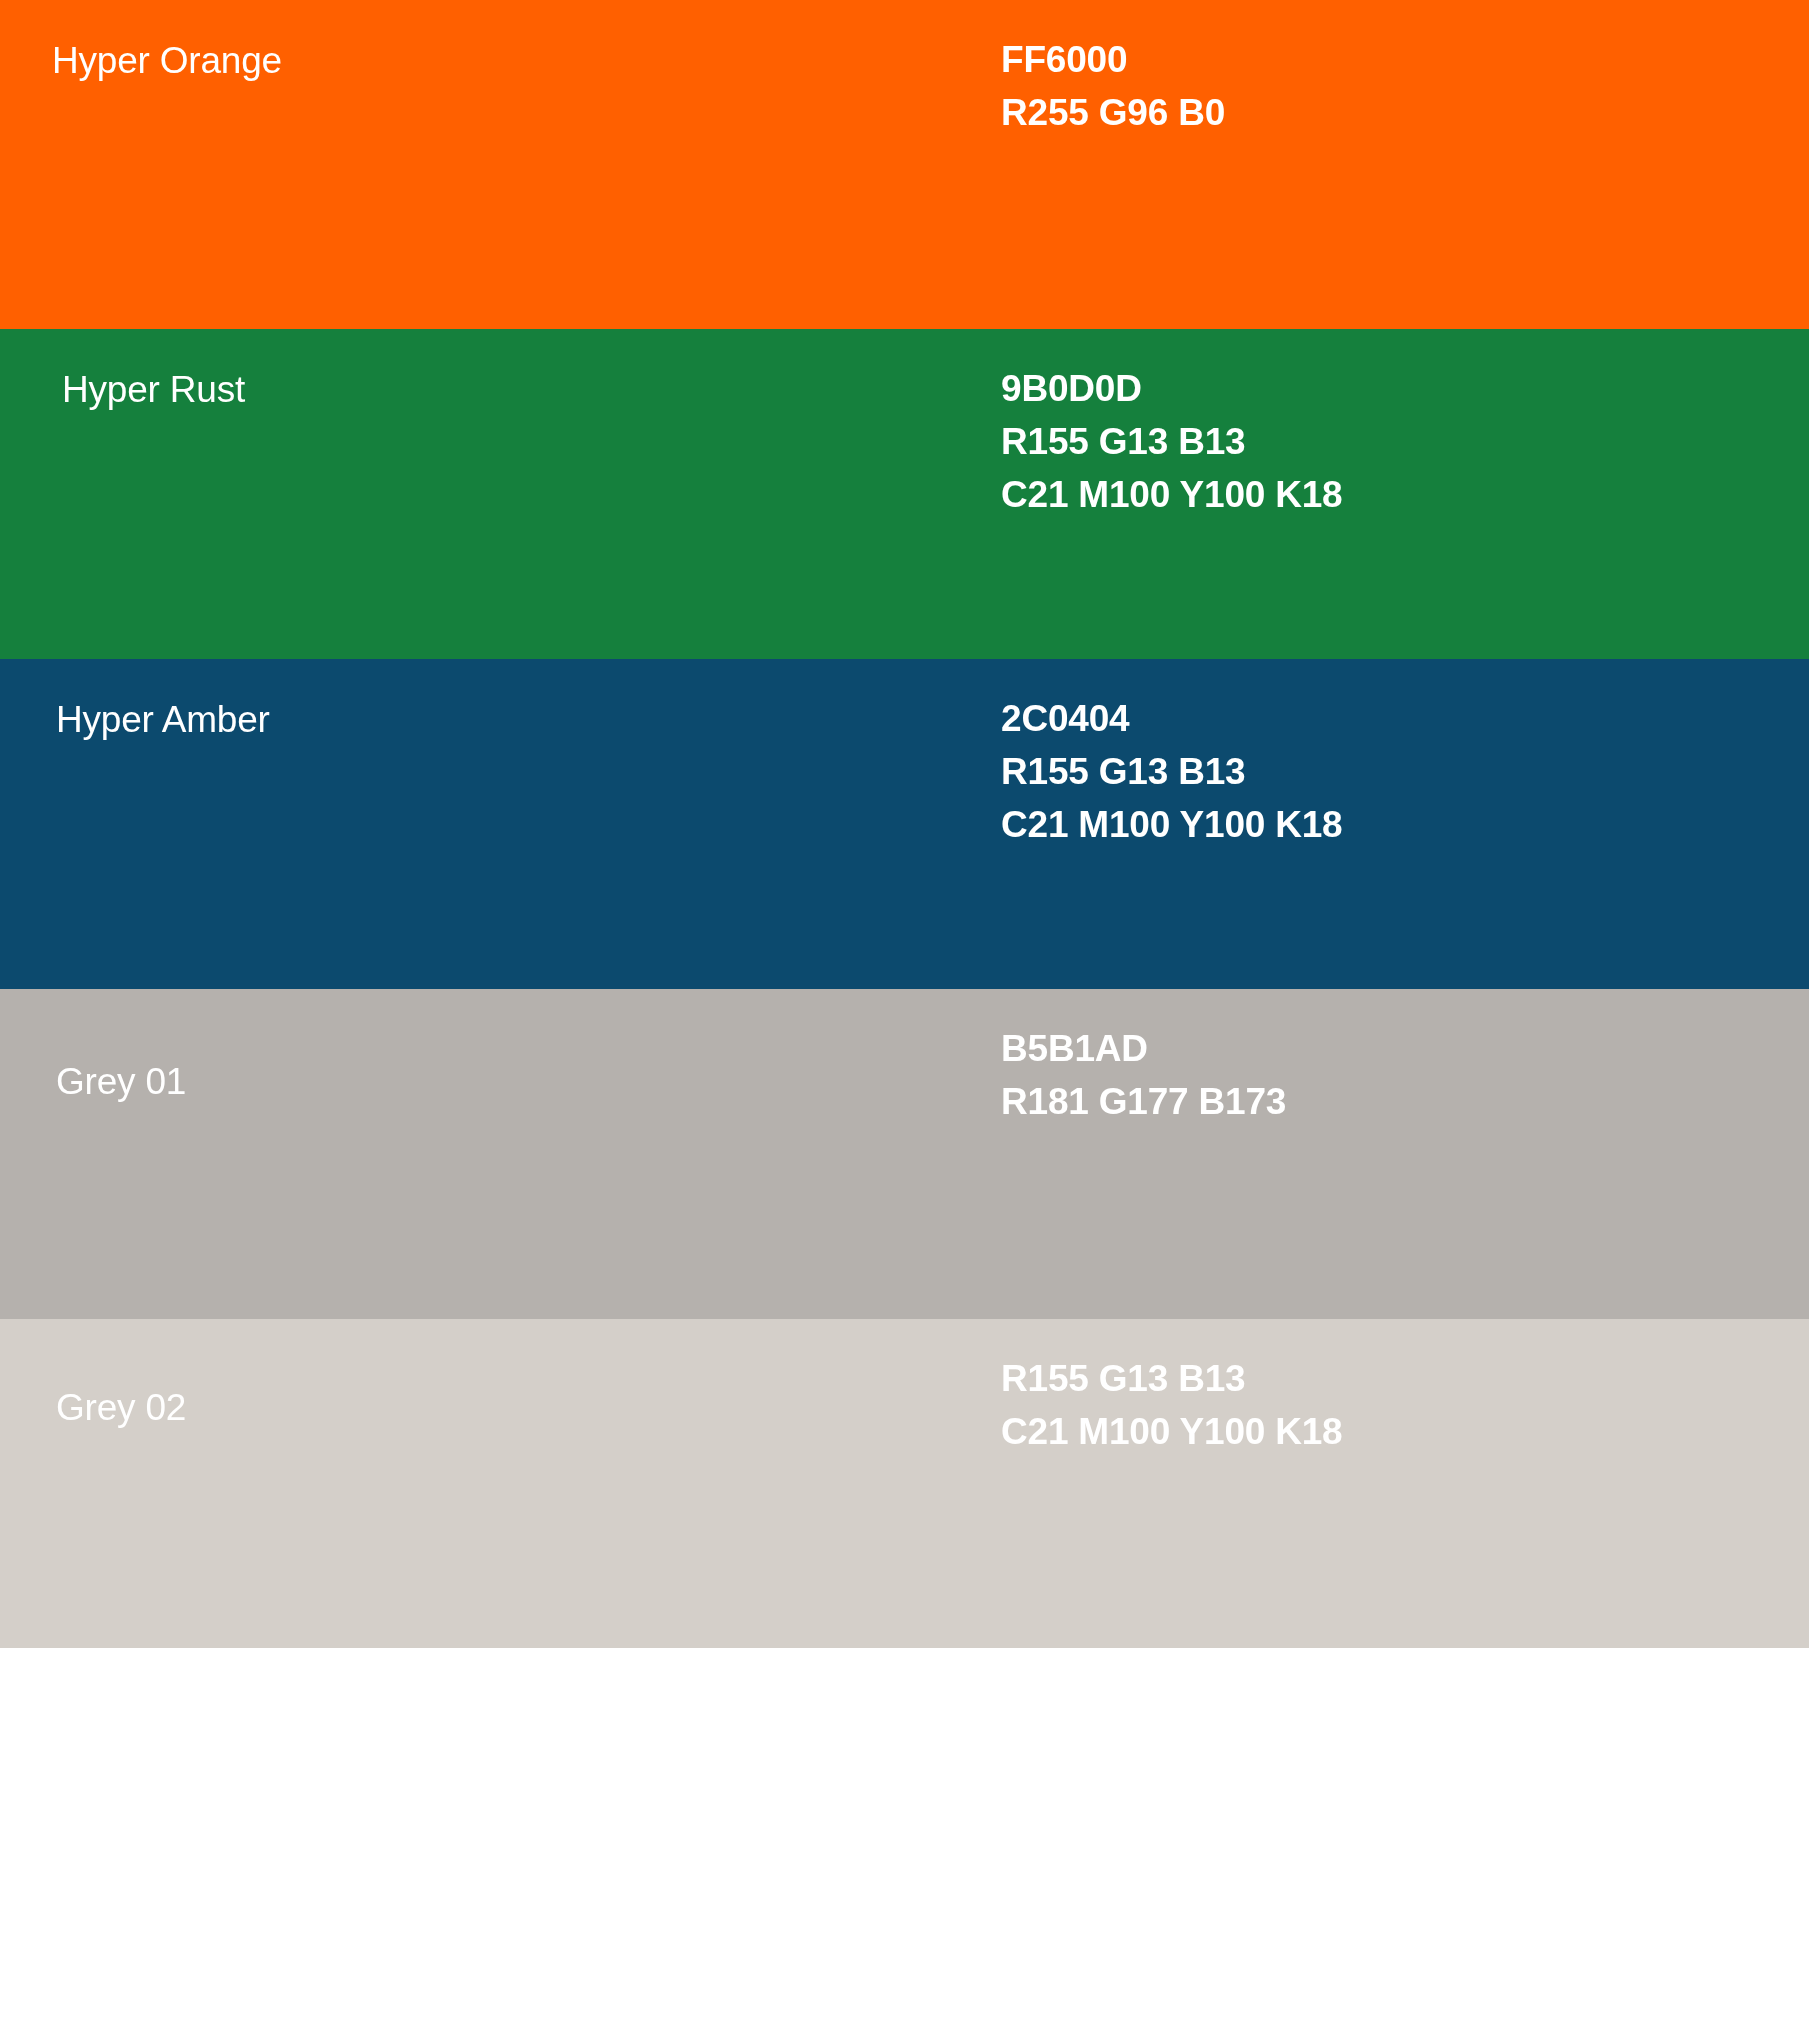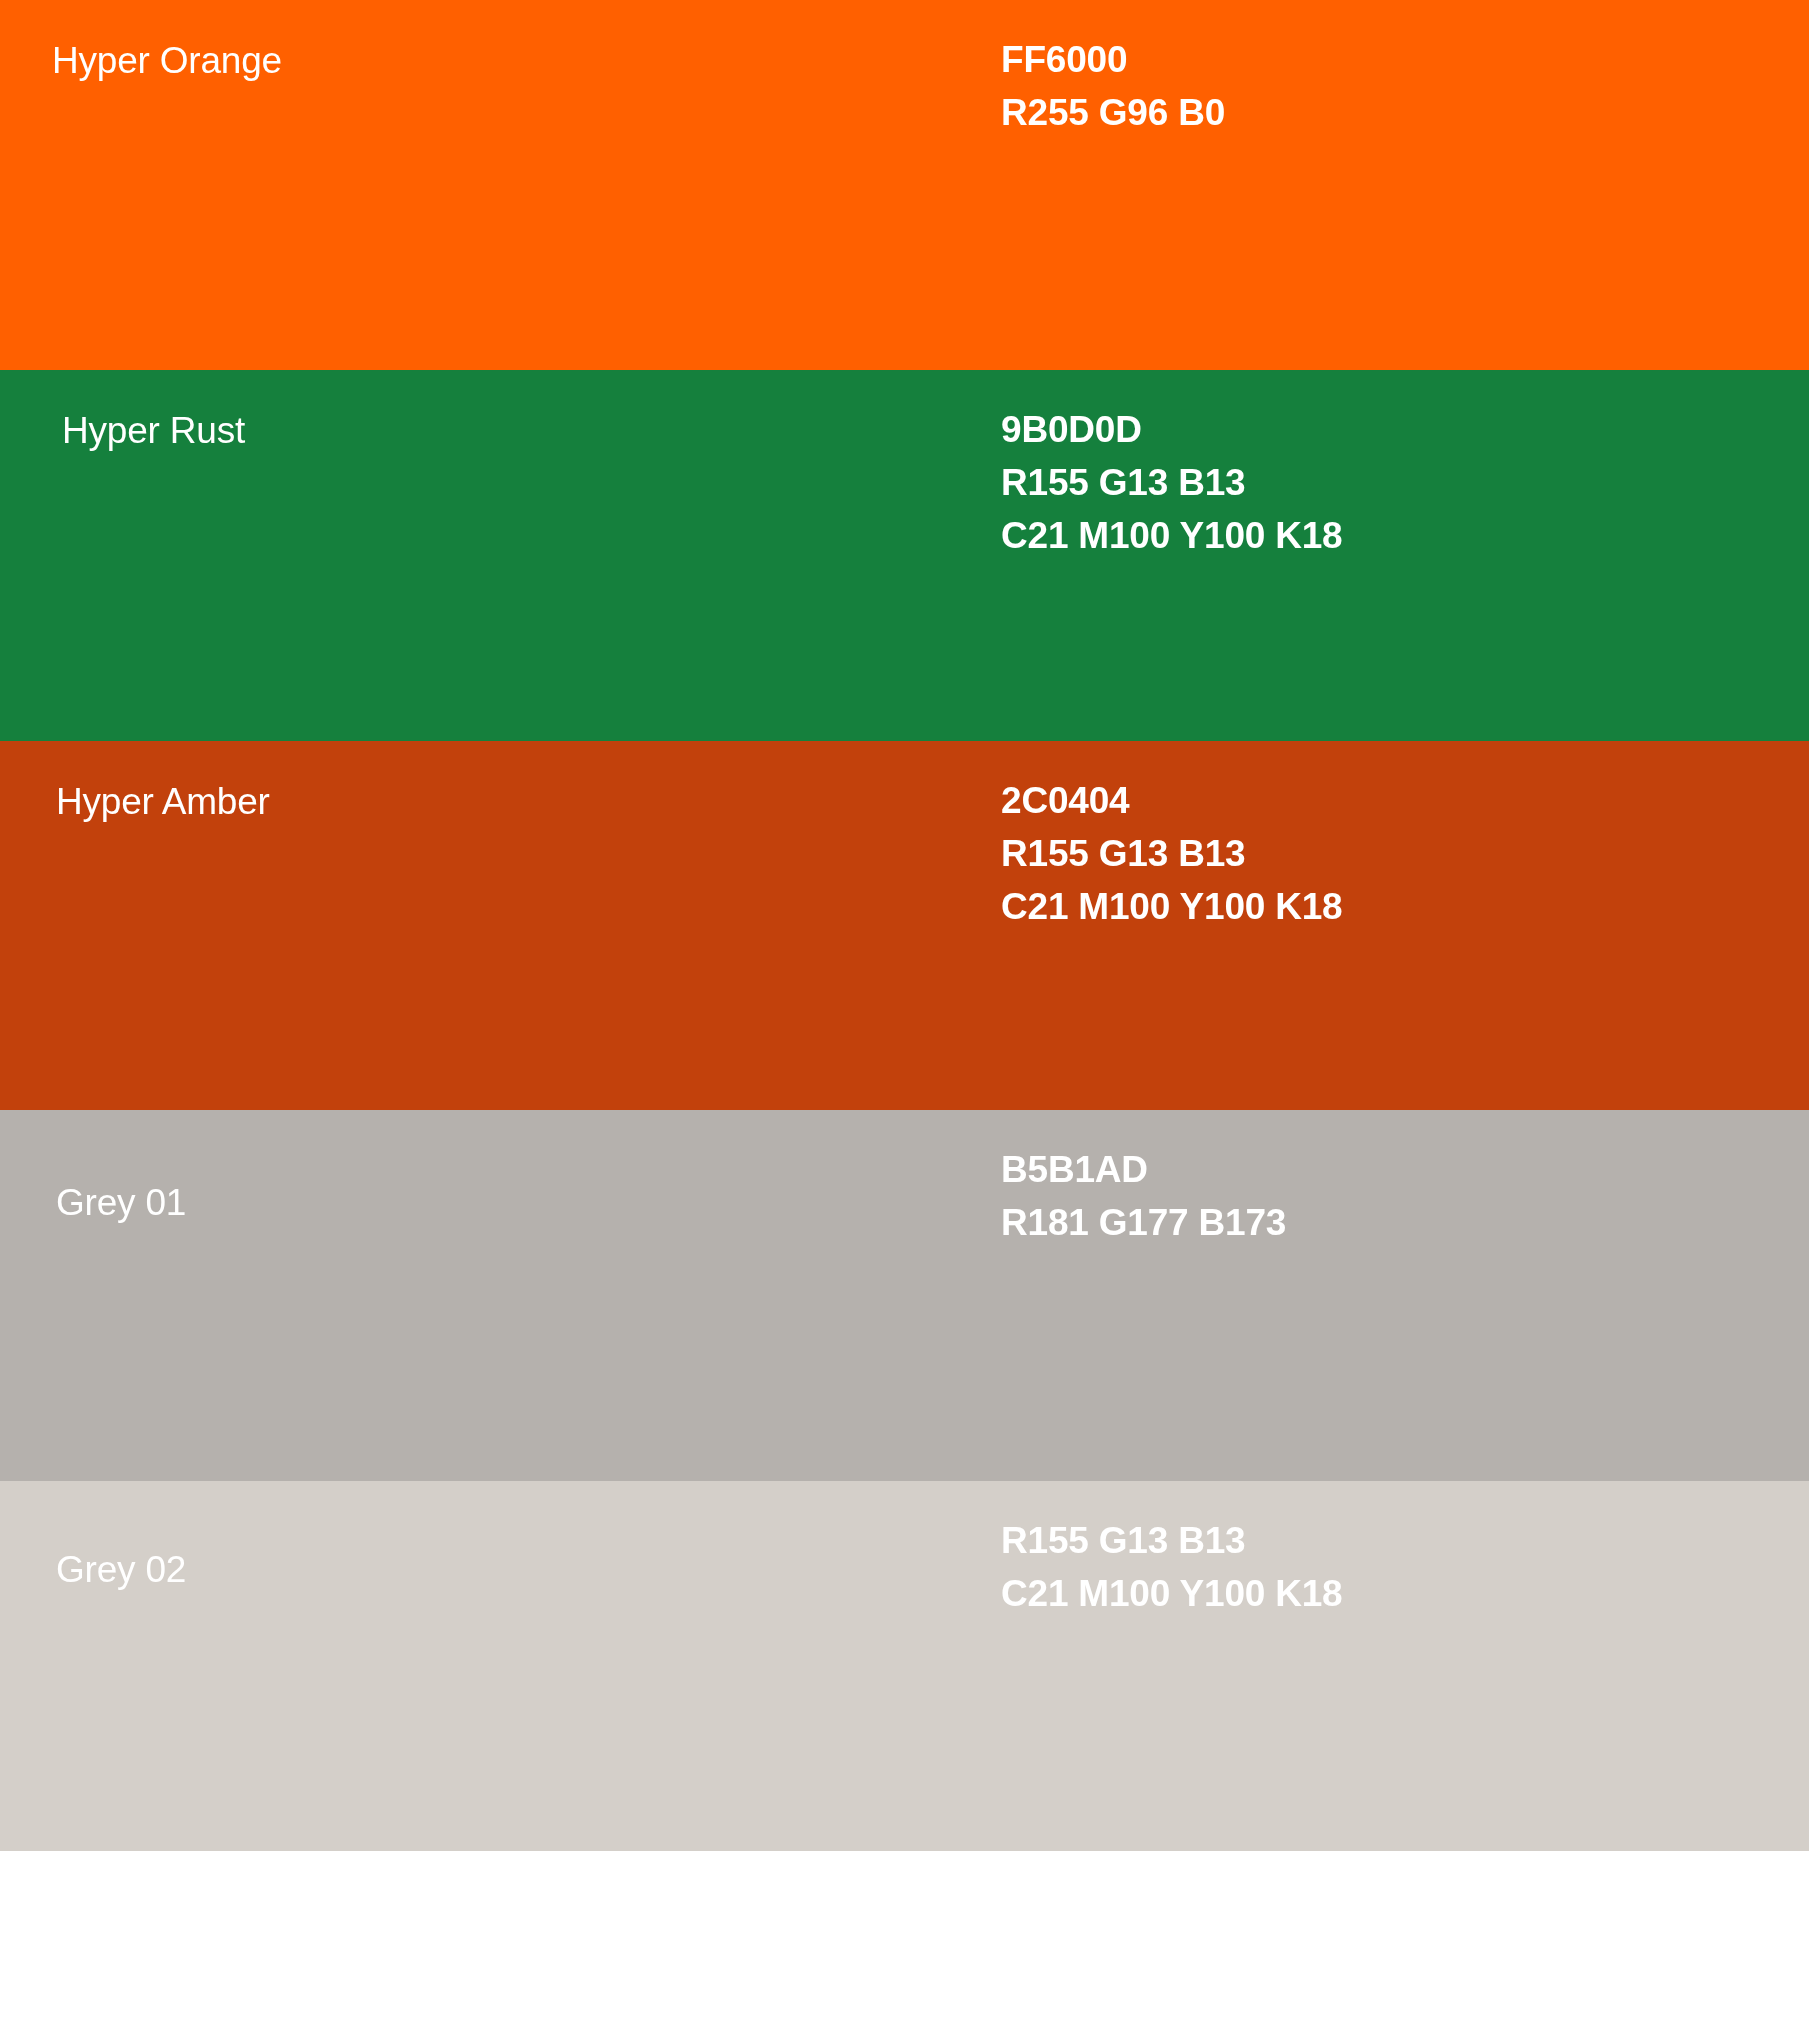--- a/index.html
+++ b/index.html
@@ -8,21 +8,21 @@
     background: #ffffff;
   }
   body {
     width: 1809px;
     height: 2035px;
     font-family: "Liberation Sans", "DejaVu Sans", sans-serif;
     overflow: hidden;
   }
   .palette {
     width: 1809px;
-    height: 1851px;
+    height: 1648px;
     display: flex;
     flex-direction: column;
   }
   .swatch {
     position: relative;
     width: 100%;
     box-sizing: border-box;
   }
   
   .swatch-0 { height: 407px; }
@@ -78,21 +78,21 @@
 
   <section class="swatch swatch-1" style="background-color: #15803d;">
     <div class="swatch-name">Hyper Rust</div>
     <div class="swatch-spec">
       <span class="spec-line">9B0D0D</span>
       <span class="spec-line">R155 G13 B13</span>
       <span class="spec-line">C21 M100 Y100 K18</span>
     </div>
   </section>
 
-  <section class="swatch swatch-2" style="background-color: #c2410c;">
+  <section class="swatch swatch-2" style="background-color: #0c4a6e;">
     <div class="swatch-name">Hyper Amber</div>
     <div class="swatch-spec">
       <span class="spec-line">2C0404</span>
       <span class="spec-line">R155 G13 B13</span>
       <span class="spec-line">C21 M100 Y100 K18</span>
     </div>
   </section>
 
   <section class="swatch swatch-3" style="background-color: rgb(181, 177, 173);">
     <div class="swatch-name">Grey 01</div>

